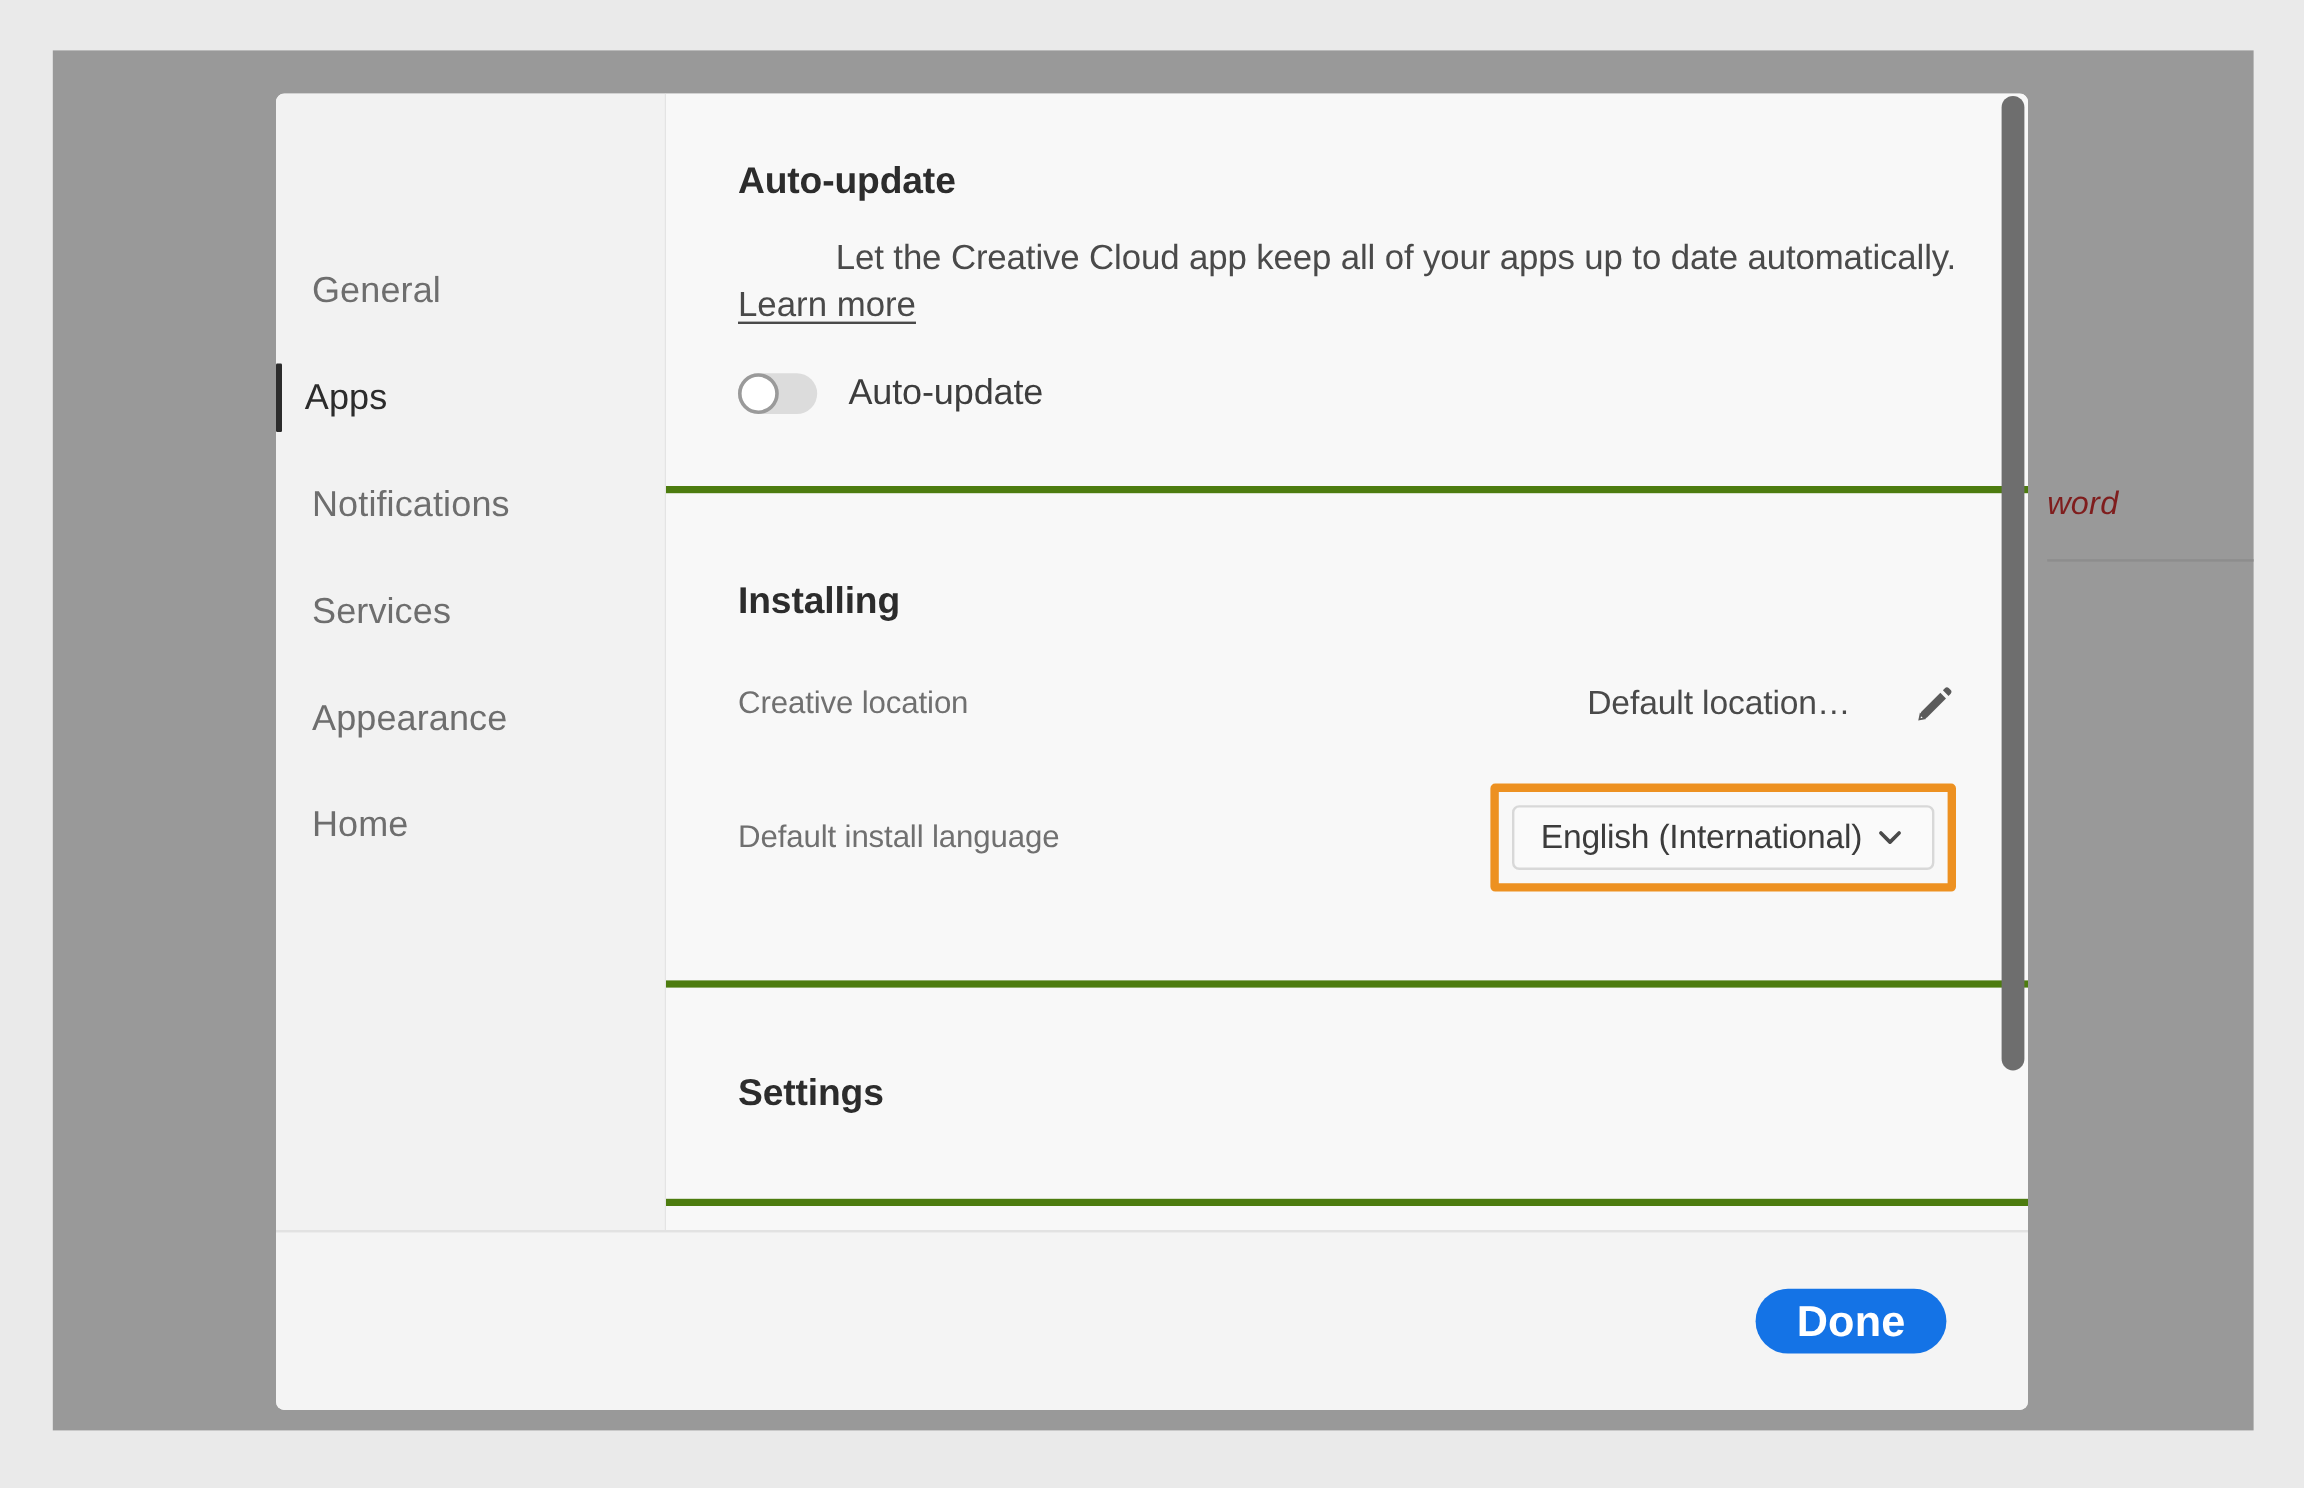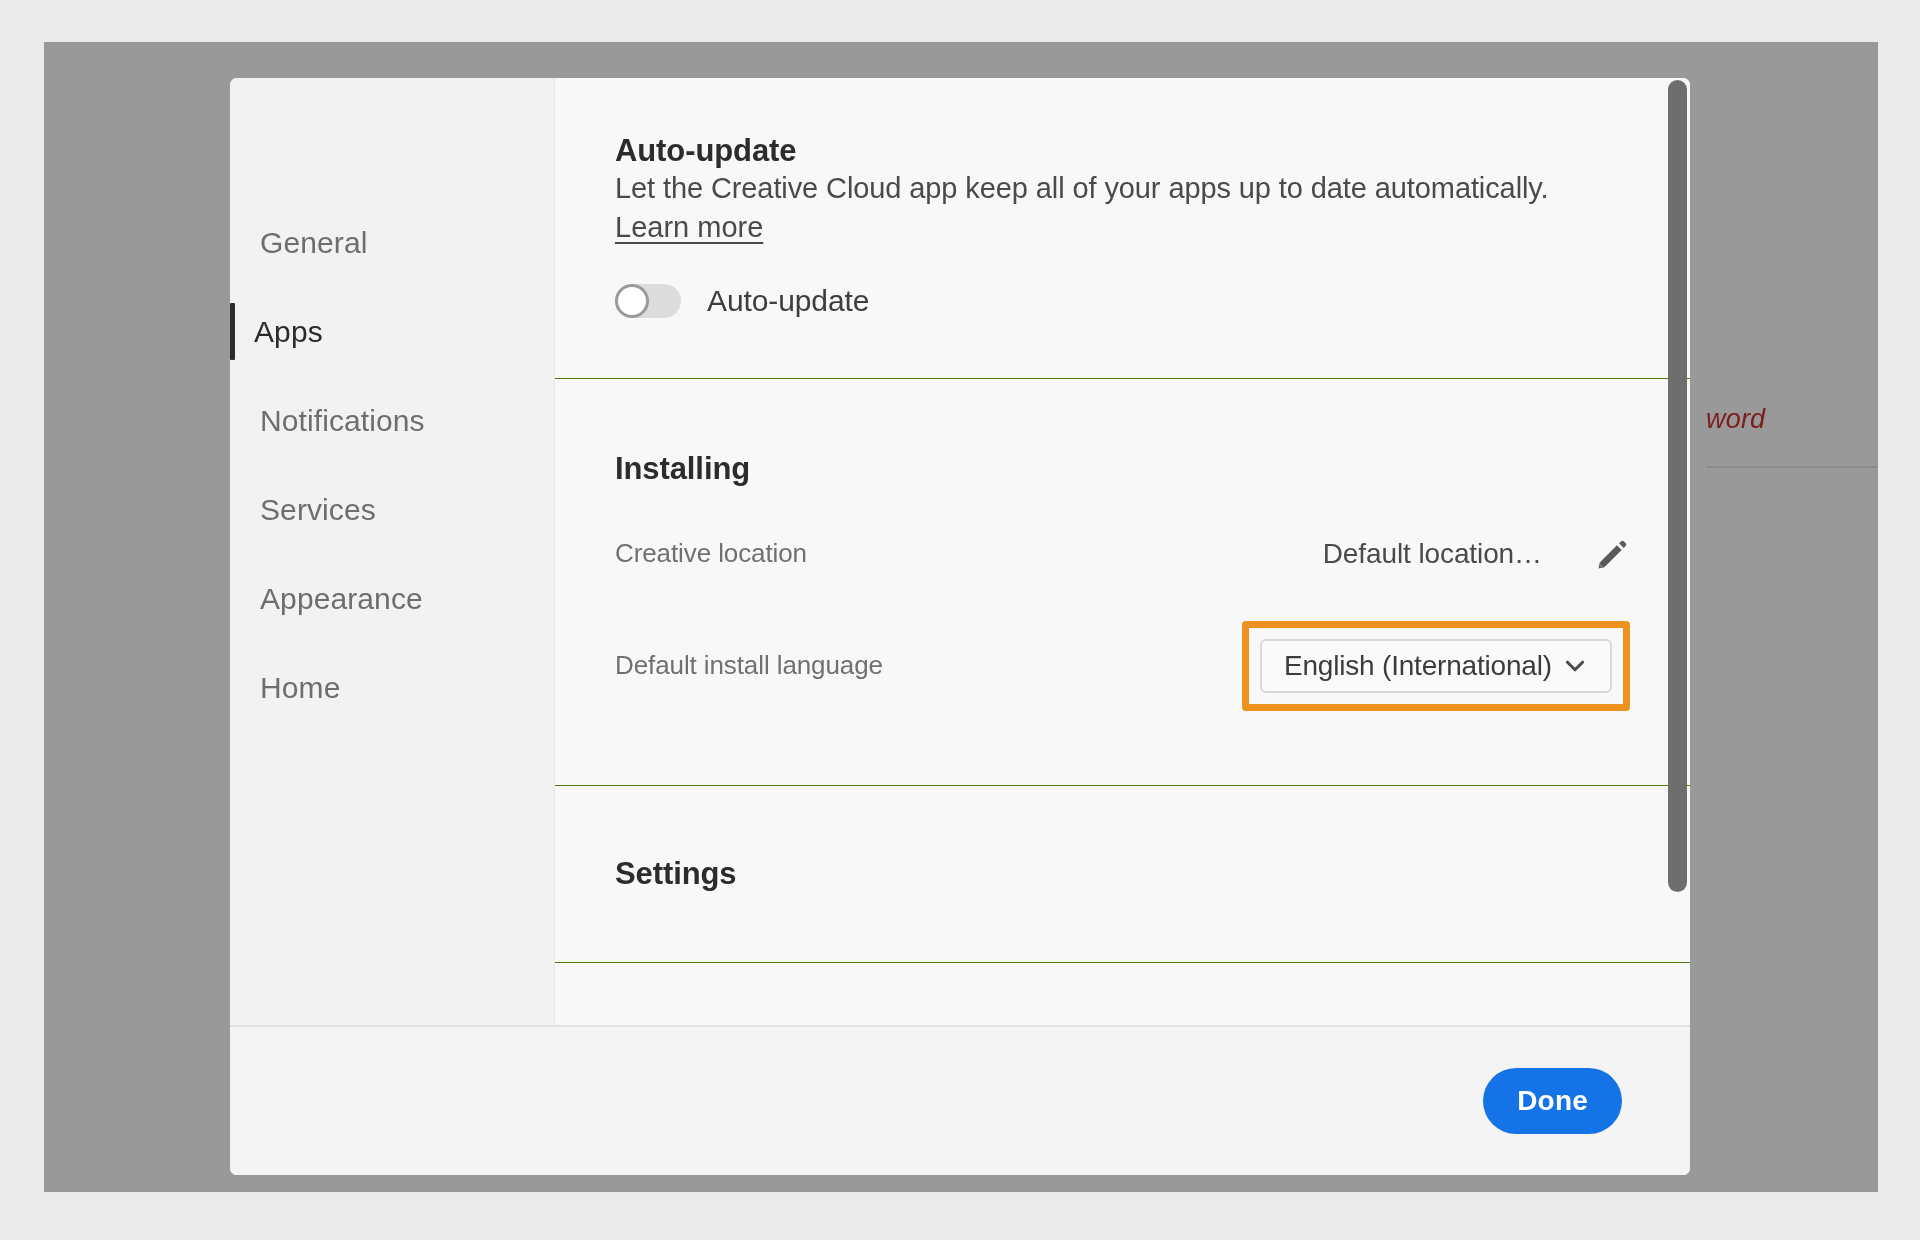--- a/index.html
+++ b/index.html
@@ -125,40 +125,42 @@
   .content {
     position: relative;
     flex: 1 1 auto;
     background: #f8f8f8;
     overflow: hidden;
   }
 
   .section {
     position: relative;
     padding: 0 60px;
-    border-bottom: 1px solid #4d7c0f;
+    border-bottom: 6px solid #4d7c0f;
   }
   .section:last-child { border-bottom: none; }
 
   .section-auto-update { padding-top: 55px; padding-bottom: 60px; }
   .section-installing  { padding-top: 72px; padding-bottom: 74px; }
   .section-settings    { padding-top: 70px; padding-bottom: 70px; }
 
   .section-title {
     font-size: 31px;
     font-weight: bold;
     color: #2c2c2c;
     letter-spacing: -.1px;
   }
 
   .section-desc {
+    margin-top: 27px;
     font-size: 29px;
     color: #4a4a4a;
     line-height: 1.34;
     letter-spacing: -.1px;
+    text-align: right;
   }
 
   .learn-more {
     display: inline-block;
     margin-top: 3px;
     font-size: 29px;
     color: #4a4a4a;
     text-decoration: underline;
     text-underline-offset: 5px;
     cursor: pointer;
@@ -285,28 +287,28 @@
     background: #f4f4f4;
     border-top: 2px solid #e2e2e2;
     display: flex;
     align-items: center;
     justify-content: flex-end;
     padding-right: 68px;
   }
 
   .done-button {
     min-width: 134px;
-    height: 66px;
+    height: 54px;
     padding: 0 34px;
     border: none;
     border-radius: 33px;
     background: #1473e6;
     color: #ffffff;
     font-family: "Liberation Sans", "DejaVu Sans", sans-serif;
-    font-size: 28px;
+    font-size: 36px;
     font-weight: bold;
     letter-spacing: .2px;
     cursor: pointer;
   }
 </style>
 </head>
 <body>
 
 <div class="screen">
 

